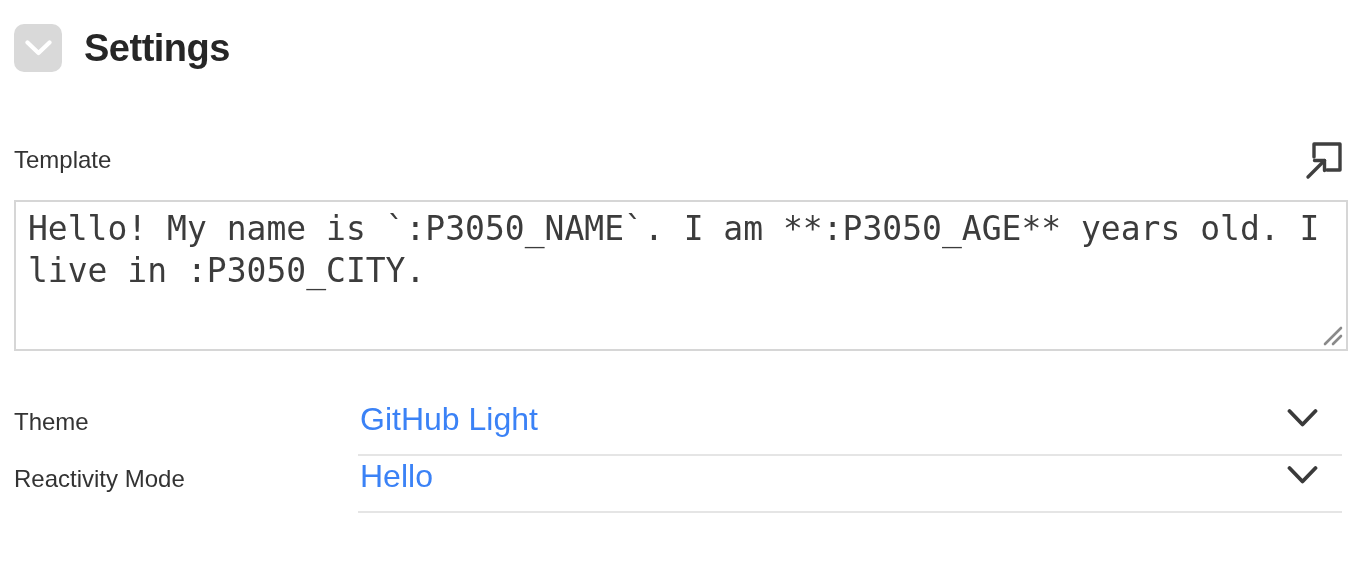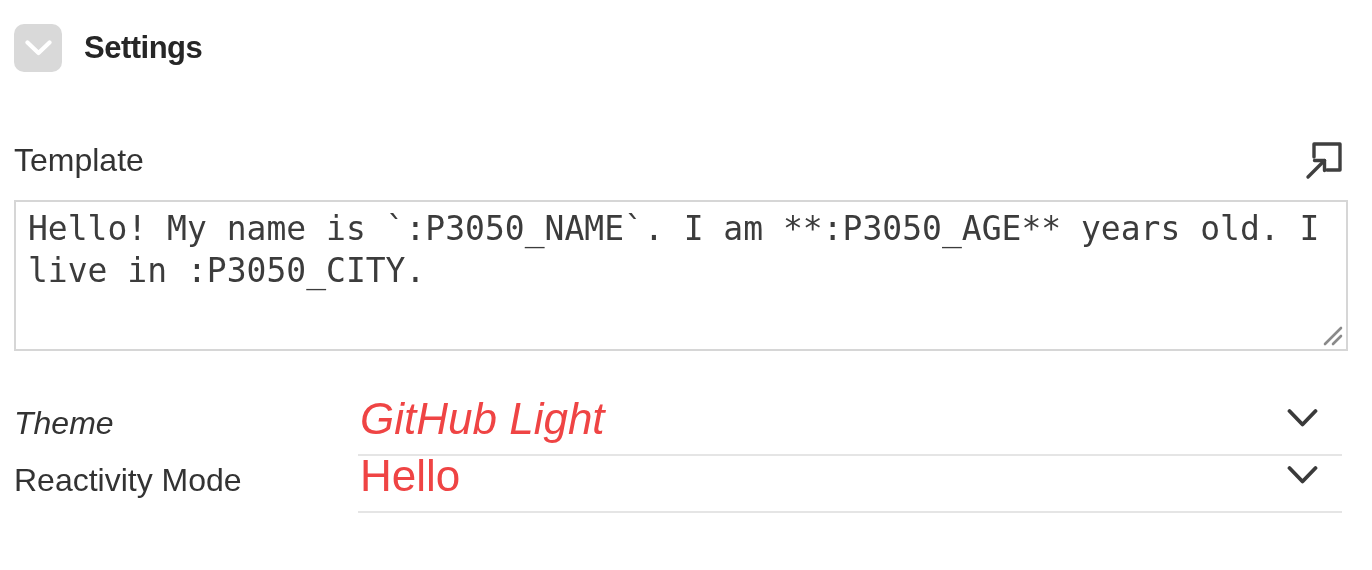--- a/index.html
+++ b/index.html
@@ -27,37 +27,37 @@
     border: none;
     border-radius: 10px;
     background: #d9d9d9;
     display: flex;
     align-items: center;
     justify-content: center;
     cursor: pointer;
     flex: 0 0 auto;
   }
   .page-title {
-    font-size: 31px;
+    font-size: 38px;
     font-weight: 600;
     color: #262626;
     letter-spacing: -0.5px;
     line-height: 48px;
   }
 
   
   .template-section { margin: 64px 24px 0 14px; }
   .template-label-row {
     display: flex;
     align-items: center;
     justify-content: space-between;
     height: 48px;
   }
   .field-label {
-    font-size: 32px;
+    font-size: 24px;
     color: #333333;
     line-height: 40px;
   }
   .expand-btn {
     width: 48px;
     height: 48px;
     border: none;
     background: transparent;
     padding: 0;
     display: flex;
@@ -91,31 +91,31 @@
     cursor: nwse-resize;
   }
 
   
   .field-row {
     display: grid;
     grid-template-columns: 344px 1fr;
     align-items: baseline;
     margin: 0 30px 0 14px;
   }
-  .field-row.theme { margin-top: 48px; font-style: italic; }
+  .field-row.theme { margin-top: 48px; }
   .field-row.reactivity { }
   .select-control {
     position: relative;
     border-bottom: 2px solid #e5e5e5;
     padding: 0 60px 15px 2px;
     cursor: pointer;
   }
   .select-value {
-    font-size: 44px;
-    color: #ef4444;
+    font-size: 32px;
+    color: #3b82f6;
     line-height: 40px;
   }
   .select-chevron {
     position: absolute;
     right: 24px;
     top: 9px;
   }
 </style>
 </head>
 <body>

